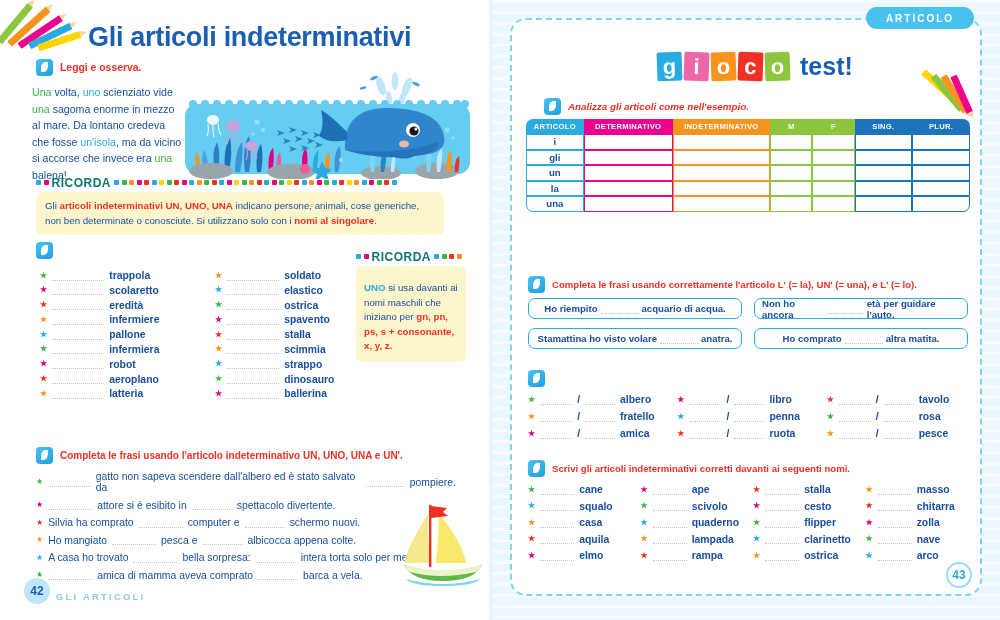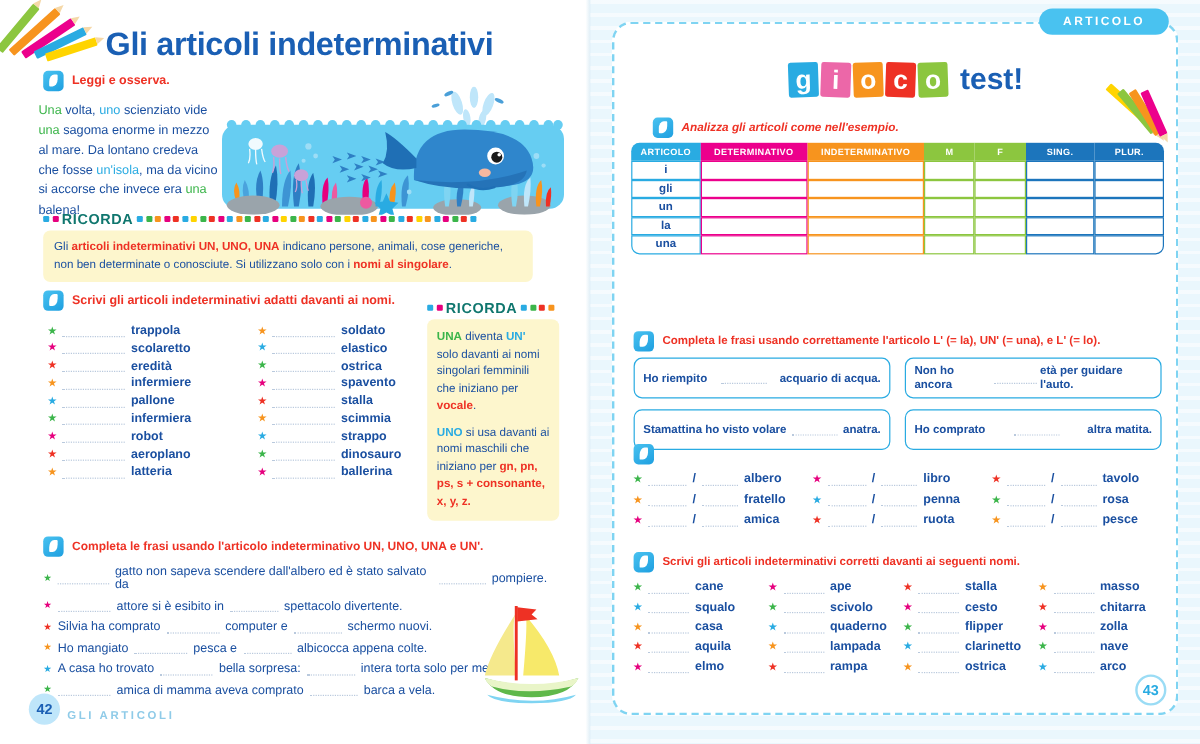--- a/index.html
+++ b/index.html
@@ -107,21 +107,21 @@
     color:#fff; font-size:7.6px; font-weight:bold; height:15px; letter-spacing:.3px;
   }
   table.art td {
     height:15.5px; font-size:9.6px; color:#1a4fa0; font-weight:600; text-align:center;
   }
   .xm { color:#29abe2; font-size:10px; font-weight:bold; font-style:italic; }
 
   
   .pill {
     border: 1.6px solid #29abe2; border-radius: 7px;
-    height: 34px; display:flex; align-items:center; justify-content:space-between;
+    height: 21px; display:flex; align-items:center; justify-content:center;
     font-size: 9.6px; color:#1a4fa0; font-weight:600; background:#fff;
     padding: 0 7px; gap:3px;
   }
 
   .footer-label {
     font-size:9.5px; font-weight:bold; color:#8fcbe8; letter-spacing:2.2px;
   }
   .pagenum {
     width:26px; height:26px; border-radius:50%;
     display:flex; align-items:center; justify-content:center;
@@ -331,21 +331,20 @@
       </div>
     </div>
     <div class="ric-body" style="margin-top:3px;">
       <span>Gli </span><b class="rd">articoli indeterminativi UN, UNO, UNA</b><span> indicano persone, animali, cose generiche,</span>
       <span>non ben determinate o conosciute. Si utilizzano solo con i </span><b class="rd">nomi al singolare</b><span>.</span>
     </div>
   </div>
 
   <div class="ex-head" style="position:absolute; left:36px; top:242px;">
     <span class="ex-icon"></span>
-    <span>Scrivi gli articoli indeterminativi adatti davanti ai nomi.</span>
   </div>
 
   <div id="wordsCol1" style="position:absolute; left:40px; top:270px; width:160px;
        display:flex; flex-direction:column; gap:3.8px;">
       <div class="wrow">
        <span class="star" style="color:#3bb54a">★</span>
        <span class="blank" style="width:52px"></span>
        <span>trappola</span>
      </div>
       <div class="wrow">
@@ -447,23 +446,20 @@
       </div>
       <span class="ric-word">RICORDA</span>
       <div class="dots">
         <i style="background:#29abe2"></i>
           <i style="background:#3bb54a"></i>
         <i style="background:#ee3124"></i>
           <i style="background:#f7941e"></i>
       </div>
     </div>
     <div class="ric-body" style="margin-top:3px; padding:8px 8px;">
-      <div>
-        <b class="g">UNA</b><span> diventa </span><b class="b">UN'</b><span> solo davanti ai nomi singolari femminili che iniziano per </span><b class="rd">vocale</b><span>.</span>
-      </div>
       <div style="margin-top:7px;">
         <b class="b">UNO</b><span> si usa davanti ai nomi maschili che iniziano per </span><b class="rd">gn, pn, ps,</b>
         <b class="rd">s + consonante,</b>
         <b class="rd">x, y, z.</b>
       </div>
     </div>
   </div>
 
   <div class="ex-head" style="position:absolute; left:36px; top:447px; font-size:10px;">
     <span class="ex-icon"></span>

